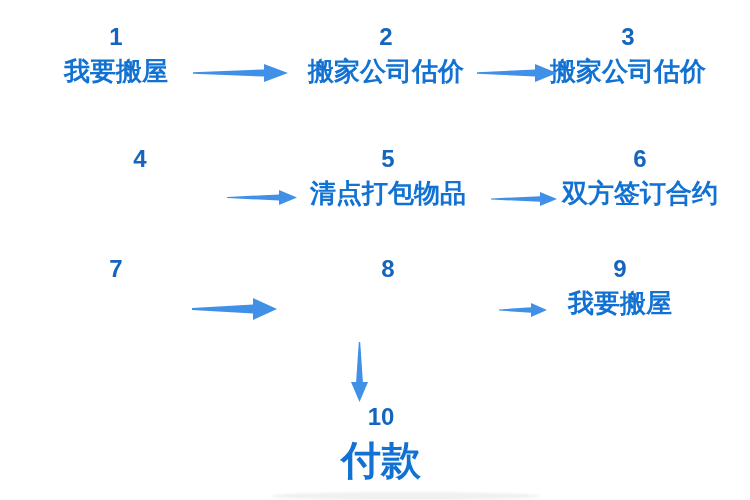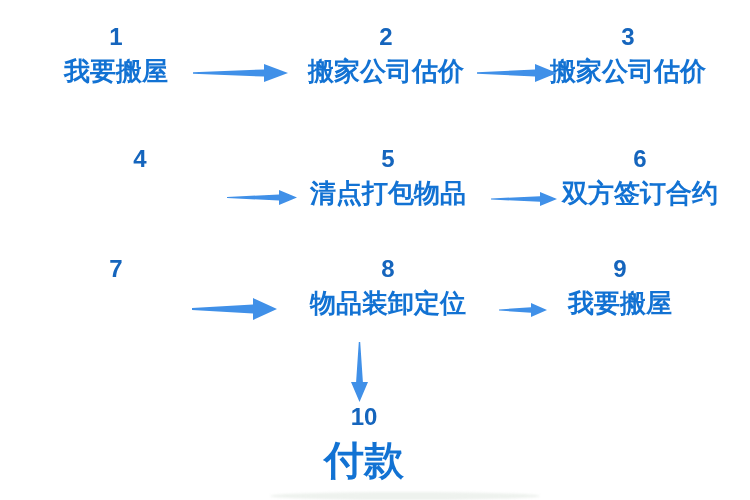--- a/index.html
+++ b/index.html
@@ -85,28 +85,27 @@
   <div class="step" style="left:640px; top:144px;">
     <div class="num">6</div>
     <div class="label">双方签订合约</div>
   </div>
 
   <div class="step" style="left:116px; top:254px;">
     <div class="num">7</div>
   </div>
   <div class="step" style="left:388px; top:254px;">
     <div class="num">8</div>
-    <div class="label">物品装卸定位</div>
   </div>
   <div class="step" style="left:620px; top:254px;">
     <div class="num">9</div>
     <div class="label">我要搬屋</div>
   </div>
 
-  <div class="step big" style="left:364px; top:402px;">
+  <div class="step big" style="left:381px; top:402px;">
     <div class="num">10</div>
     <div class="label">付款</div>
   </div>
 
   <svg class="arrow" style="left:193px; top:64px;" width="95" height="18" viewBox="0 0 95 18">
     <polygon points="0,8.3 71,5.4 71,0 95,9 71,18 71,12.6 0,9.7" fill="#4090e8"></polygon>
   </svg>
 
   <svg class="arrow" style="left:477px; top:64px;" width="80" height="18" viewBox="0 0 80 18">
     <polygon points="0,8.3 58,5.4 58,0 80,9 58,18 58,12.6 0,9.7" fill="#4090e8"></polygon>

